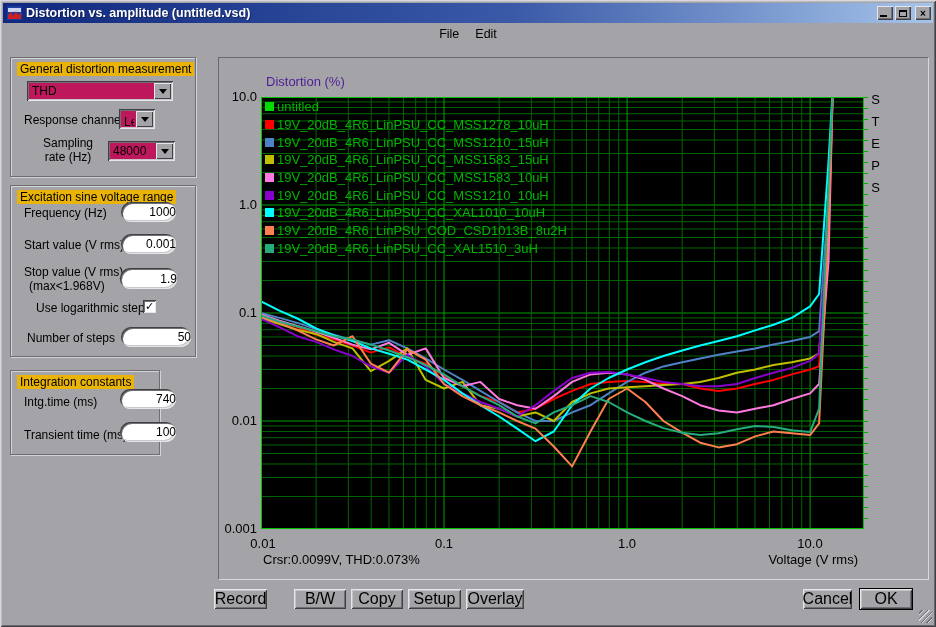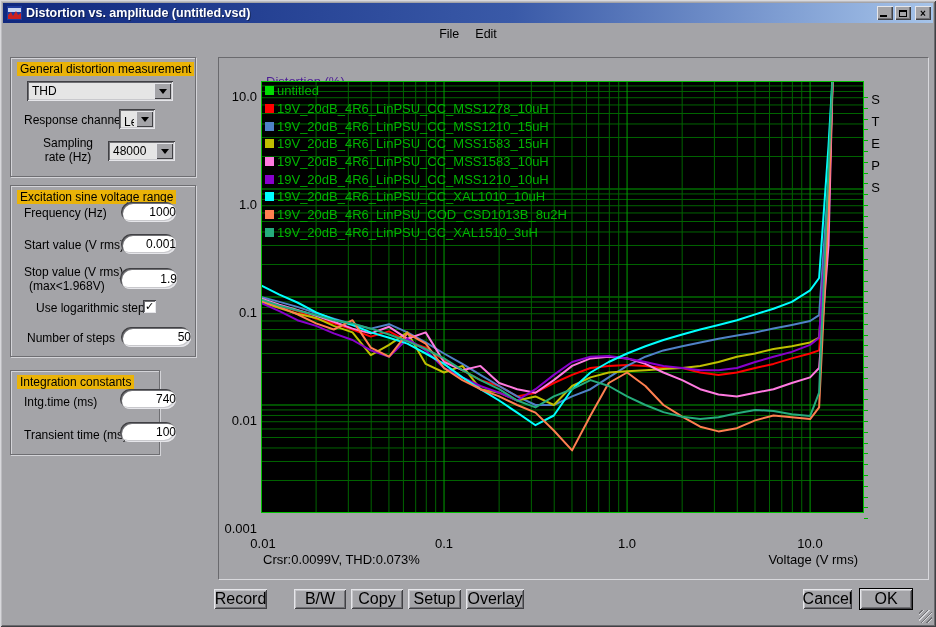--- a/index.html
+++ b/index.html
@@ -26,37 +26,37 @@
   
   .groupbox{position:absolute;border:1px solid #6e6e72;
     box-shadow:inset 1px 1px 0 #d4d4d8,1px 1px 0 #d4d4d8;}
   .group-title{position:absolute;top:-8px;left:6px;background:#eab308;
     padding:0 3px;font-size:12px;color:#000;white-space:nowrap;margin-top:12px;}
   .lbl{position:absolute;font-size:12px;color:#000;white-space:nowrap;}
   .field{position:absolute;background:#fff;color:#000;font-size:12px;
     box-shadow:inset 1px 1px 0 #404044,inset -1px -1px 0 #e6e6ea,inset 2px 2px 0 #707074,inset -2px -2px 0 #c8c8cc;
     display:flex;align-items:center;}
   .field.num{justify-content:flex-end;padding-right:0;border-radius:10px;}
-  .combo{position:absolute;background:#e5e5e5;
+  .combo{position:absolute;background:#be185d;
     box-shadow:inset 1px 1px 0 #404044,inset -1px -1px 0 #e6e6ea,inset 2px 2px 0 #707074,inset -2px -2px 0 #c8c8cc;
     display:flex;align-items:center;}
   .combo .val{flex:1;font-size:12px;color:#000;padding-left:5px;white-space:nowrap;overflow:hidden;}
   .combo .drop{width:17px;height:calc(100% - 4px);margin:2px;background:#a4a4a8;
     box-shadow:inset 1px 1px 0 #e6e6ea,inset -1px -1px 0 #404044;
     display:flex;align-items:center;justify-content:center;}
   .tri-down{width:0;height:0;border-left:4px solid transparent;border-right:4px solid transparent;
     border-top:5px solid #000;}
   .checkbox{position:absolute;width:13px;height:13px;background:#fff;
     box-shadow:inset 1px 1px 0 #404044,inset -1px -1px 0 #e6e6ea,inset 2px 2px 0 #707074;
     display:flex;align-items:center;justify-content:center;font-size:11px;font-weight:bold;color:#000;}
   
   .chart-panel{position:absolute;left:218px;top:57px;width:711px;height:523px;
     border:1px solid;border-color:#6a6a6e #d8d8dc #d8d8dc #6a6a6e;background:#a4a4a8;}
   .chart-heading{position:absolute;left:47px;top:16px;font-size:13px;color:#4c1d95;}
-  .plot{position:absolute;left:42px;top:23px;width:603px;height:432px;background:#000;overflow:hidden;}
+  .plot{position:absolute;left:42px;top:39px;width:603px;height:432px;background:#000;overflow:hidden;}
   .plot svg{display:block;}
   .legend{position:absolute;left:4px;top:1px;}
   .legend-row{display:flex;align-items:center;height:17.7px;}
   .legend-swatch{width:9px;height:9px;margin-right:3px;flex:0 0 auto;}
   .legend-label{font-size:13px;color:#00b400;white-space:nowrap;}
   .ytick{position:absolute;width:36px;text-align:right;font-size:13px;color:#000;left:2px;}
   .xtick{position:absolute;width:60px;text-align:center;font-size:13px;color:#000;top:478px;}
   .axis-note{position:absolute;font-size:13px;color:#000;top:494px;}
   .steps-label{position:absolute;left:649px;top:34px;writing-mode:vertical-lr;
     text-orientation:upright;letter-spacing:7px;font-size:13px;color:#000;}

